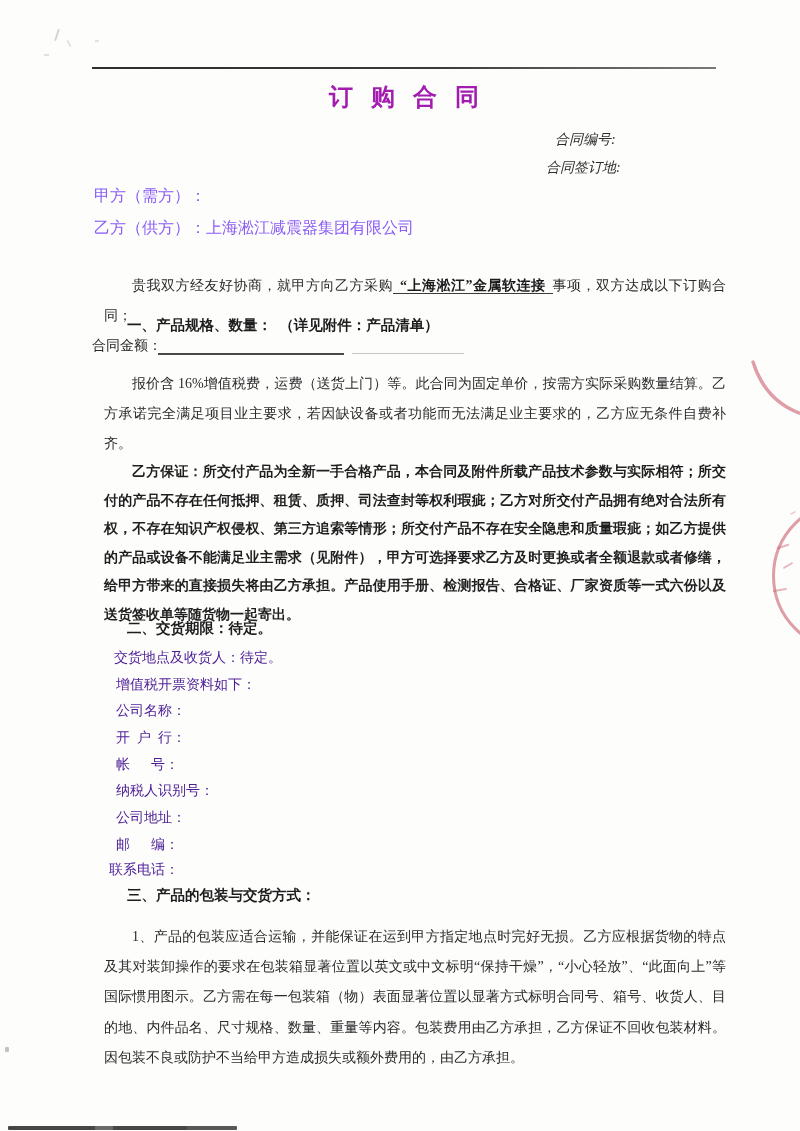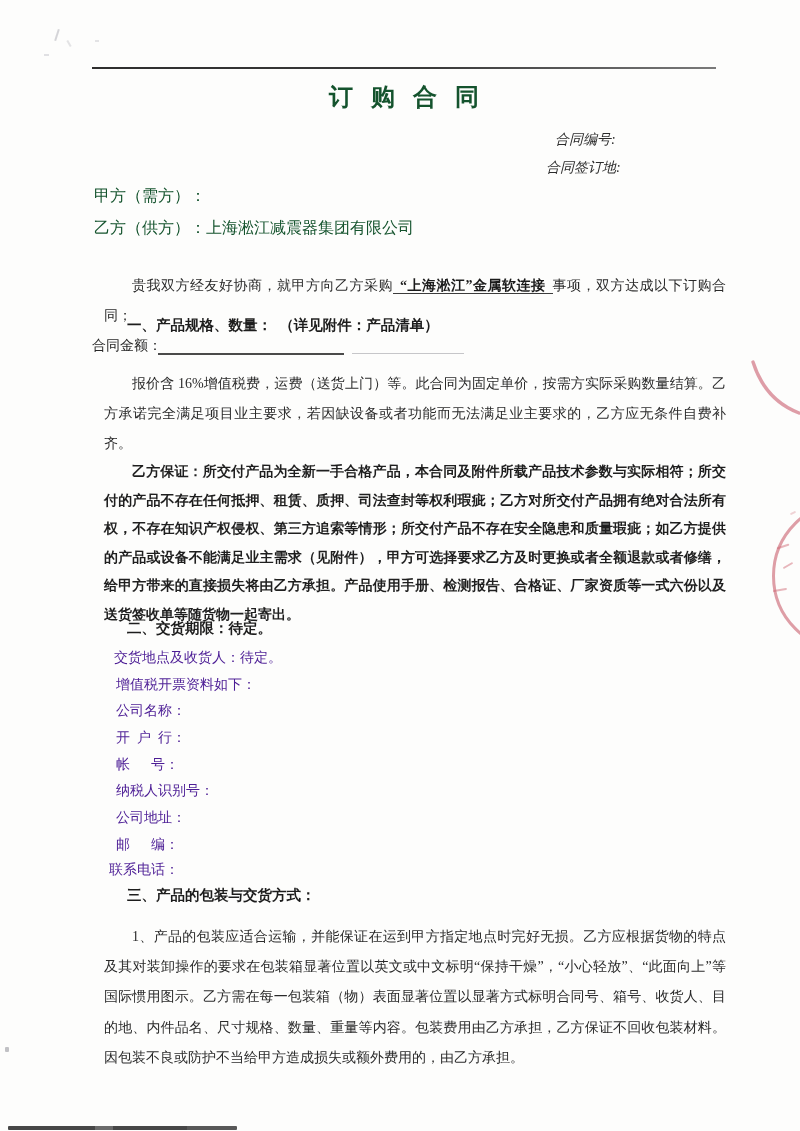--- a/index.html
+++ b/index.html
@@ -10,28 +10,28 @@
     background:#fdfdfc;
     overflow:hidden;
     font-family:"Liberation Serif","DejaVu Serif",serif;
     color:#272727;
   }
   
   .rule{position:absolute;left:92px;top:67px;width:624px;height:2px;
     background:linear-gradient(90deg,#2e2e2e 0%,#3a3a3a 55%,#7a7a7a 100%);}
   
   .title{position:absolute;left:50%;top:81px;margin:0;transform:translateX(-50%);
-    margin-left:7px;font-size:24px;font-weight:700;color:#14532d;
+    margin-left:7px;font-size:24px;font-weight:700;color:#a21caf;
     letter-spacing:6px;white-space:pre;}
   
   .meta{position:absolute;font-size:14px;color:#2b2b2b;white-space:pre;font-style:italic;}
   .meta1{left:555px;top:131px;}
   .meta2{left:546px;top:159px;}
   
-  .party{position:absolute;left:94px;font-size:16px;color:#14532d;white-space:pre;}
+  .party{position:absolute;left:94px;font-size:16px;color:#8b5cf6;white-space:pre;}
   .party-a{top:186px;}
   .party-b{top:218px;}
   
   .para{position:absolute;left:92px;width:622px;margin:12px;font-size:14px;
     line-height:30px;text-indent:2em;text-align:justify;white-space:pre-wrap;
     color:#2a2a2a;}
   .intro{top:259px;}
   .subject{font-weight:700;color:#1b1b1b;padding:0 7px;
     border-bottom:1.6px solid #3c3c3c;}
   .pricing{top:357px;}

